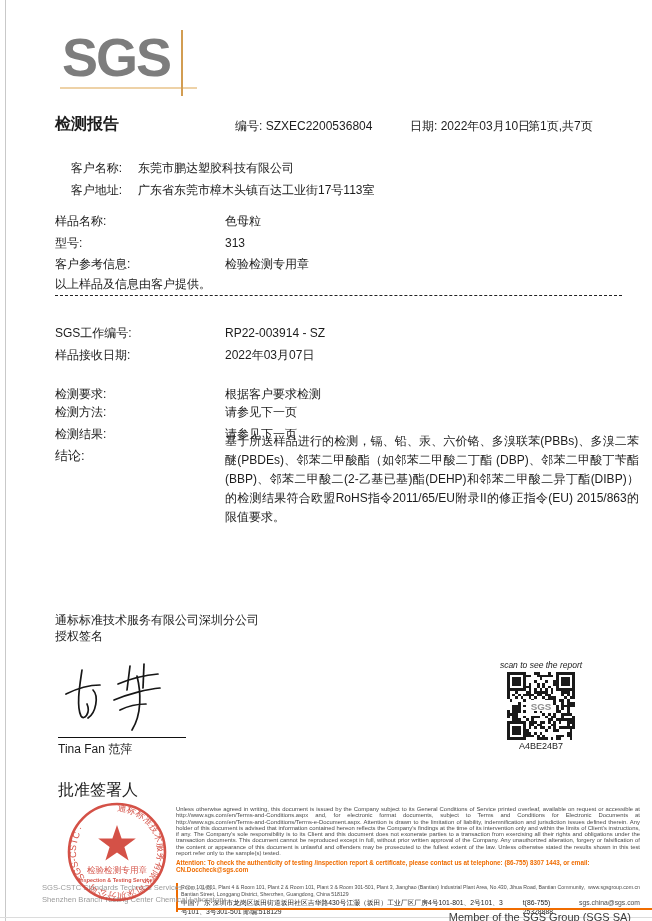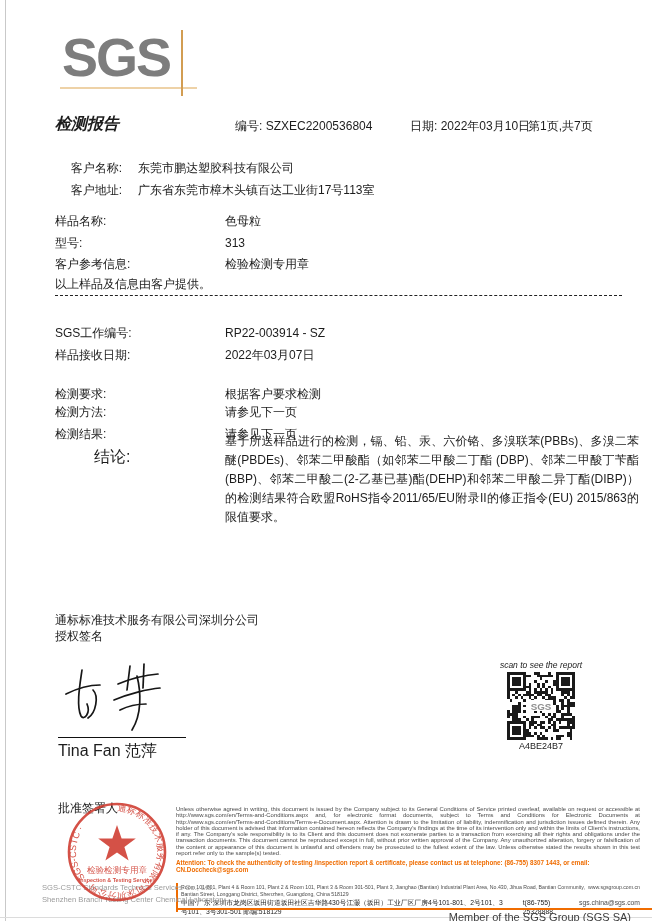--- a/index.html
+++ b/index.html
@@ -11,42 +11,42 @@
   .bottom-edge{position:absolute;left:0;right:0;bottom:3px;height:1px;background:#dcdcdc;}
 
   
   .logo{position:absolute;left:62px;top:26px;width:140px;height:70px;}
   .logo-text{font-size:54px;font-weight:bold;color:#7d7d7d;letter-spacing:-2px;line-height:62px;}
   .logo-hline{position:absolute;left:60px;top:87px;width:137px;height:2px;background:#eed2a7;}
   .logo-vline{position:absolute;left:181px;top:30px;width:2px;height:66px;background:#d29d52;}
 
   
   .title-row{position:absolute;left:0;top:114px;width:652px;height:22px;font-size:12px;}
-  .doc-title{position:absolute;left:55px;top:0;font-size:16px;font-weight:bold;font-style:italic;}
+  .doc-title{position:absolute;left:55px;top:0;font-size:16px;font-weight:bold;}
   .rep-no{position:absolute;left:235px;top:4px;}
   .rep-date{position:absolute;left:410px;top:4px;text-align:right;}
   .rep-page{position:absolute;left:528px;top:4px;}
 
   .row{position:absolute;left:55px;display:flex;font-size:12px;line-height:16px;}
   .row .lbl{flex:none;}
   .w83 .lbl{width:83px;text-align:center;}
   .w170 .lbl{width:170px;}
   .note{position:absolute;left:55px;font-size:12px;}
 
   .dash-sep{position:absolute;left:55px;top:295px;width:567px;border-top:1px dashed #222;}
 
-  .conclusion-lbl{position:absolute;left:55px;top:447px;font-size:16px;margin-left:39px;}
+  .conclusion-lbl{position:absolute;left:55px;top:447px;font-size:13px;}
   .conclusion-txt{position:absolute;left:225px;top:432px;width:414px;font-size:12px;line-height:19px;text-align:justify;}
 
   .sig-company{position:absolute;left:55px;top:612px;font-size:12px;}
   .sig-auth{position:absolute;left:55px;top:628px;font-size:12px;}
   .sig-svg{position:absolute;left:58px;top:658px;}
   .sig-line{position:absolute;left:58px;top:737px;width:128px;height:1px;background:#111;}
-  .sig-name{position:absolute;left:58px;top:741px;font-size:16px;}
-  .sig-title{position:absolute;left:58px;top:800px;font-size:12px;}
+  .sig-name{position:absolute;left:58px;top:741px;font-size:12px;}
+  .sig-title{position:absolute;left:58px;top:780px;font-size:16px;}
 
   .qr-wrap{position:absolute;left:496px;top:660px;width:90px;text-align:center;}
   .qr-caption{font-size:8.5px;color:#222;font-style:italic;}
   .qr-box{margin:2px auto 0 auto;width:68px;height:68px;}
   .qr-id{font-size:9px;color:#222;margin-top:1px;}
 
   
   .legal{position:absolute;left:176px;top:806px;width:464px;font-size:5.9px;line-height:6.3px;
          text-align:justify;color:#4a4a4a;}
   .attention{position:absolute;left:176px;top:859px;width:464px;font-size:6.3px;line-height:7.2px;

